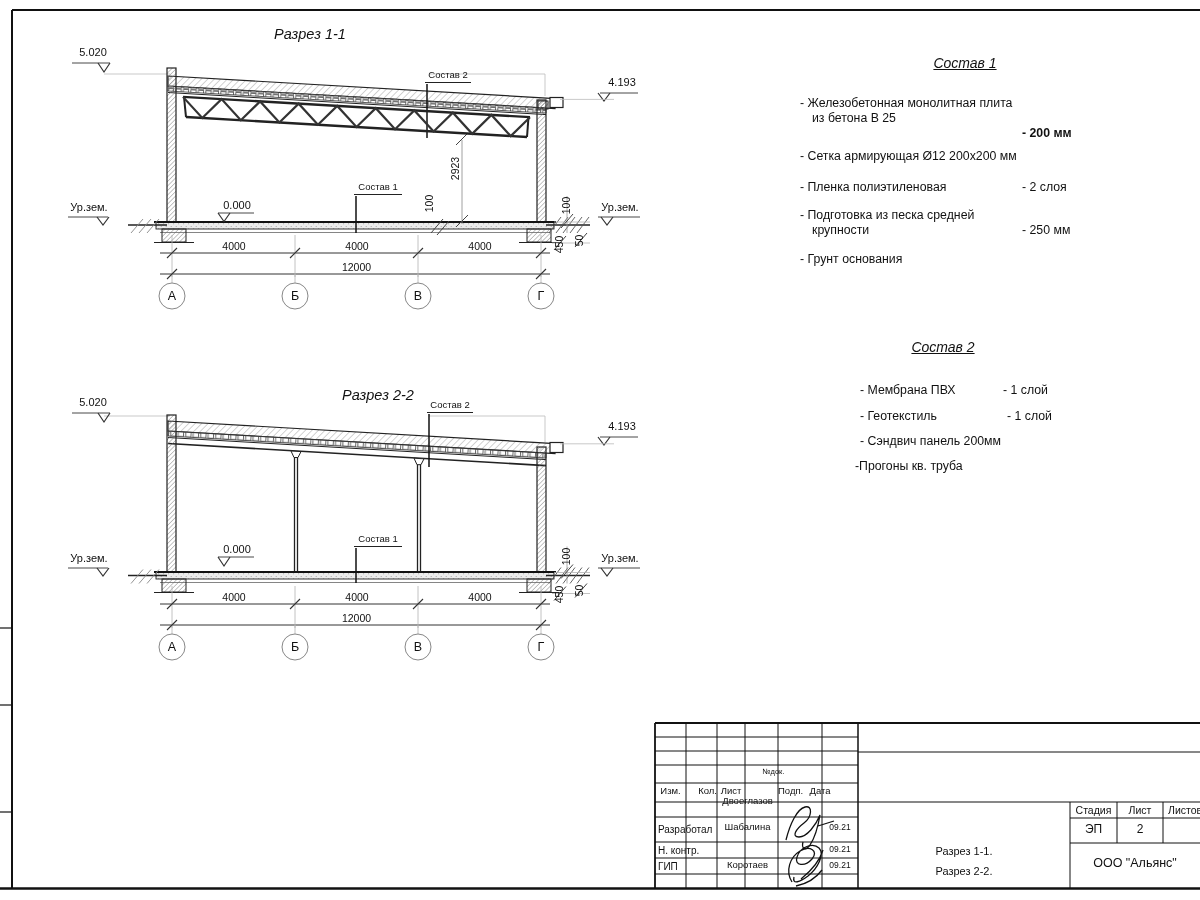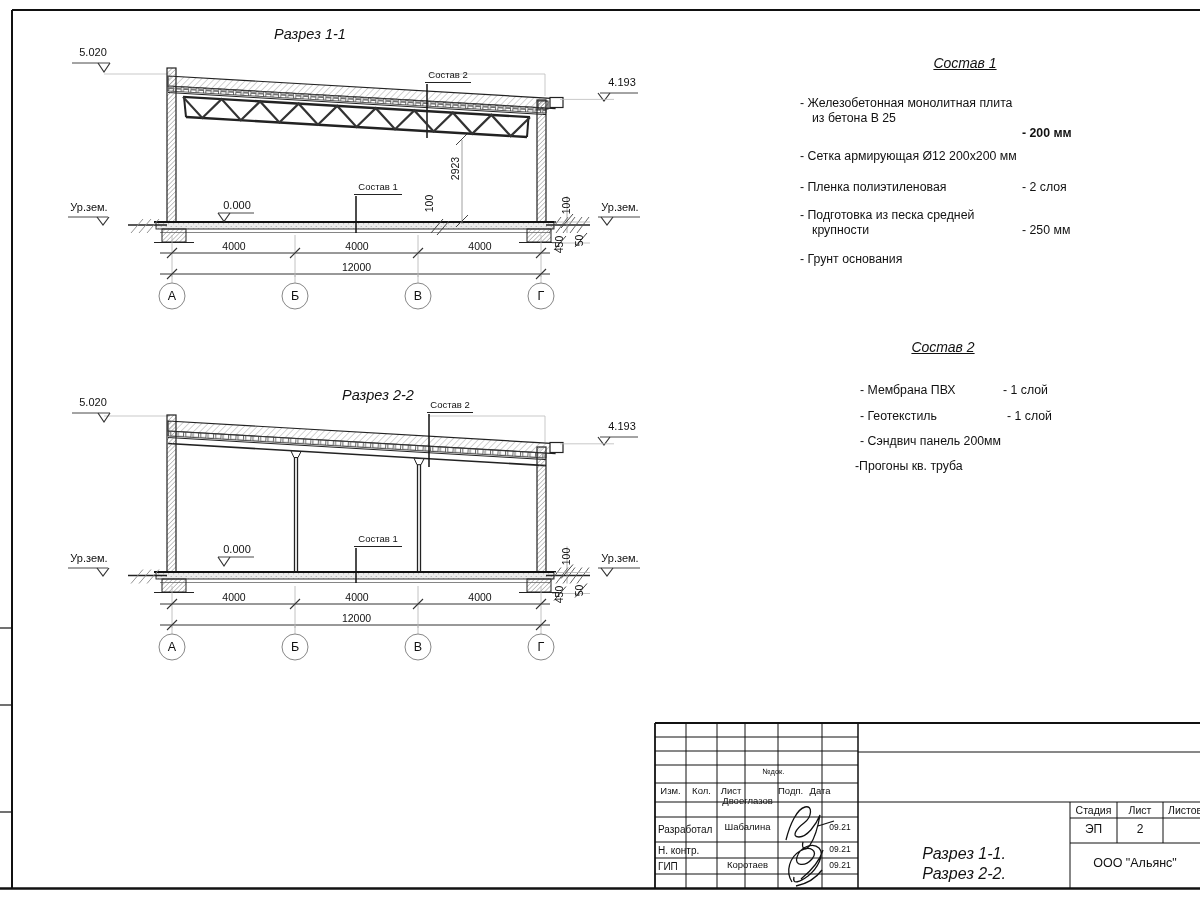--- a/index.html
+++ b/index.html
@@ -16,21 +16,21 @@
   .vtext{width:40px;height:13px;text-align:center;transform:rotate(-90deg);}
   .spec-head{font-size:14px;font-style:italic;text-decoration:underline;}
   .spec{font-size:12.3px;}
   .tb-h{font-size:9.5px;}
   .tb-hs{font-size:7.5px;}
   .tb-role{font-size:10px;}
   .tb-name{font-size:9.5px;}
   .tb-date{font-size:8.5px;}
   .tb-lab{font-size:10.5px;}
   .tb-val{font-size:12px;}
-  .tb-doc{font-size:16px;font-style:italic;}
+  .tb-doc{font-size:11px;}
   .tb-comp{font-size:12.5px;}
 </style>
 </head>
 <body>
 
 <div id="sheet">
 
   <svg id="art" width="1200" height="900">
     <defs>
       <pattern id="h1" width="4.6" height="4.6" patternUnits="userSpaceOnUse" patternTransform="rotate(45)">
@@ -305,21 +305,21 @@
 
   <div class="t spec-head c" style="left:888px;top:339px;width:110px;">Состав 2</div>
   <div class="t spec" style="left:860px;top:383px;">- Мембрана ПВХ</div>
   <div class="t spec" style="left:1003px;top:383px;">- 1 слой</div>
   <div class="t spec" style="left:860px;top:409px;">- Геотекстиль</div>
   <div class="t spec" style="left:1007px;top:409px;">- 1 слой</div>
   <div class="t spec" style="left:860px;top:434px;">- Сэндвич панель 200мм</div>
   <div class="t spec" style="left:855px;top:459px;">-Прогоны кв. труба</div>
 
   <div class="t tb-h c" style="left:655px;top:786px;width:31px;">Изм.</div>
-  <div class="t tb-h c" style="left:686px;top:786px;width:31px;">Кол.</div>
+  <div class="t tb-h c" style="left:686px;top:786px;width:31px;text-align:right;">Кол.</div>
   <div class="t tb-h c" style="left:717px;top:786px;width:28px;">Лист</div>
   <div class="t tb-hs c" style="left:745px;top:768px;width:57px;">№док.</div>
   <div class="t tb-h c" style="left:778px;top:786px;width:24px;">Подп.</div>
   <div class="t tb-h c" style="left:802px;top:786px;width:36px;">Дата</div>
 
   <div class="t tb-role" style="left:658px;top:824px;">Разработал</div>
   <div class="t tb-name c" style="left:717px;top:822px;width:61px;">Шабалина</div>
   <div class="t tb-date c" style="left:822px;top:823px;width:36px;">09.21</div>
   <div class="t tb-role" style="left:658px;top:845px;">Н. контр.</div>
   <div class="t tb-name c" style="left:717px;top:796px;width:61px;">Двоеглазов</div>

